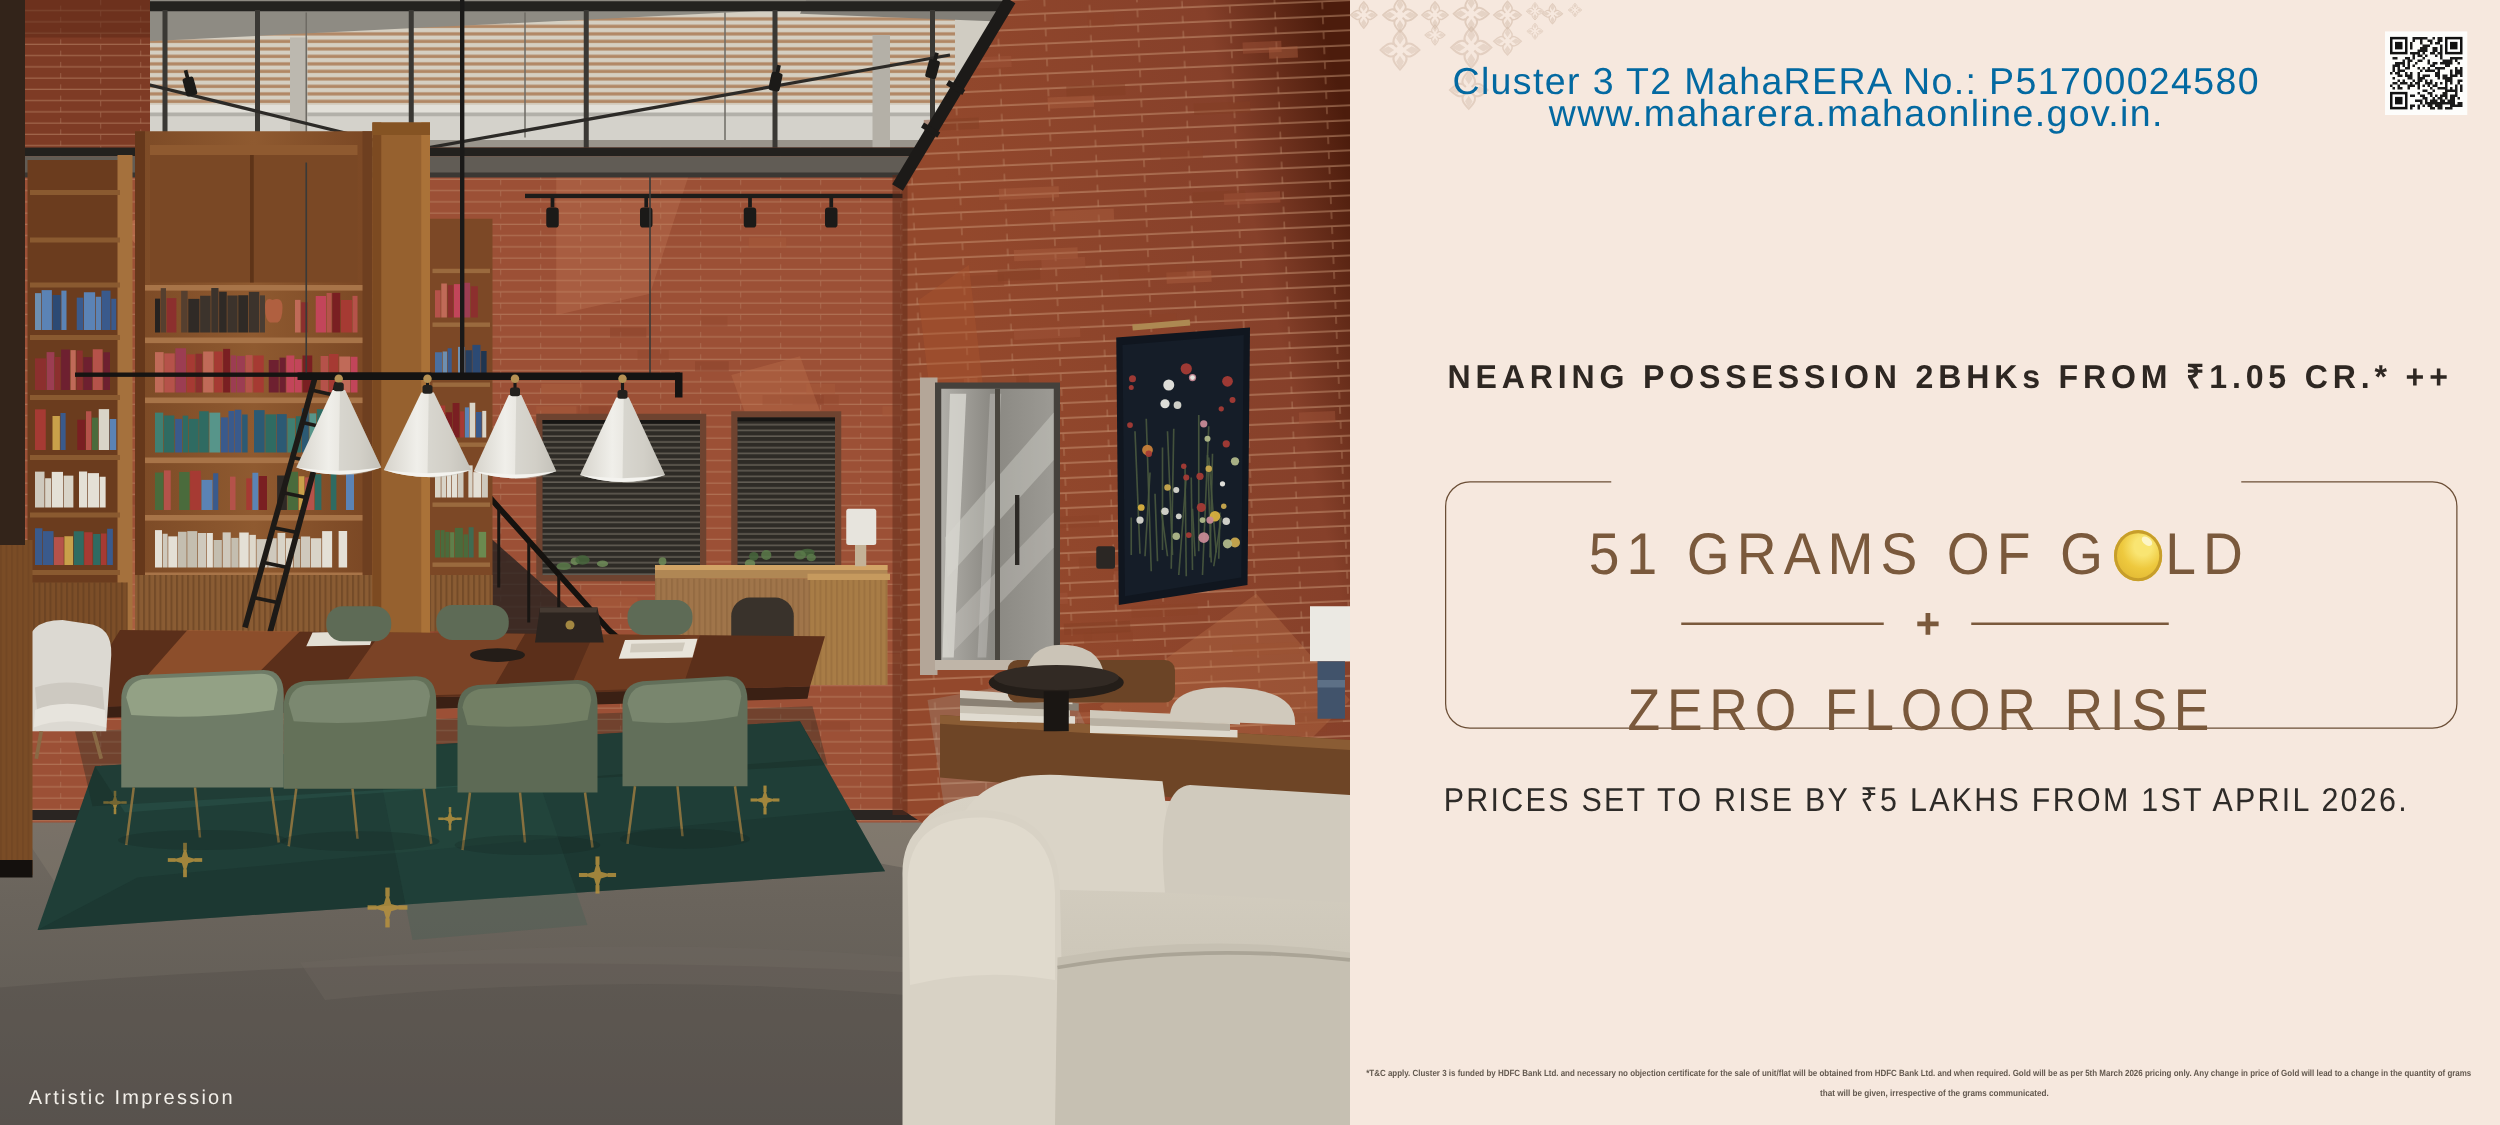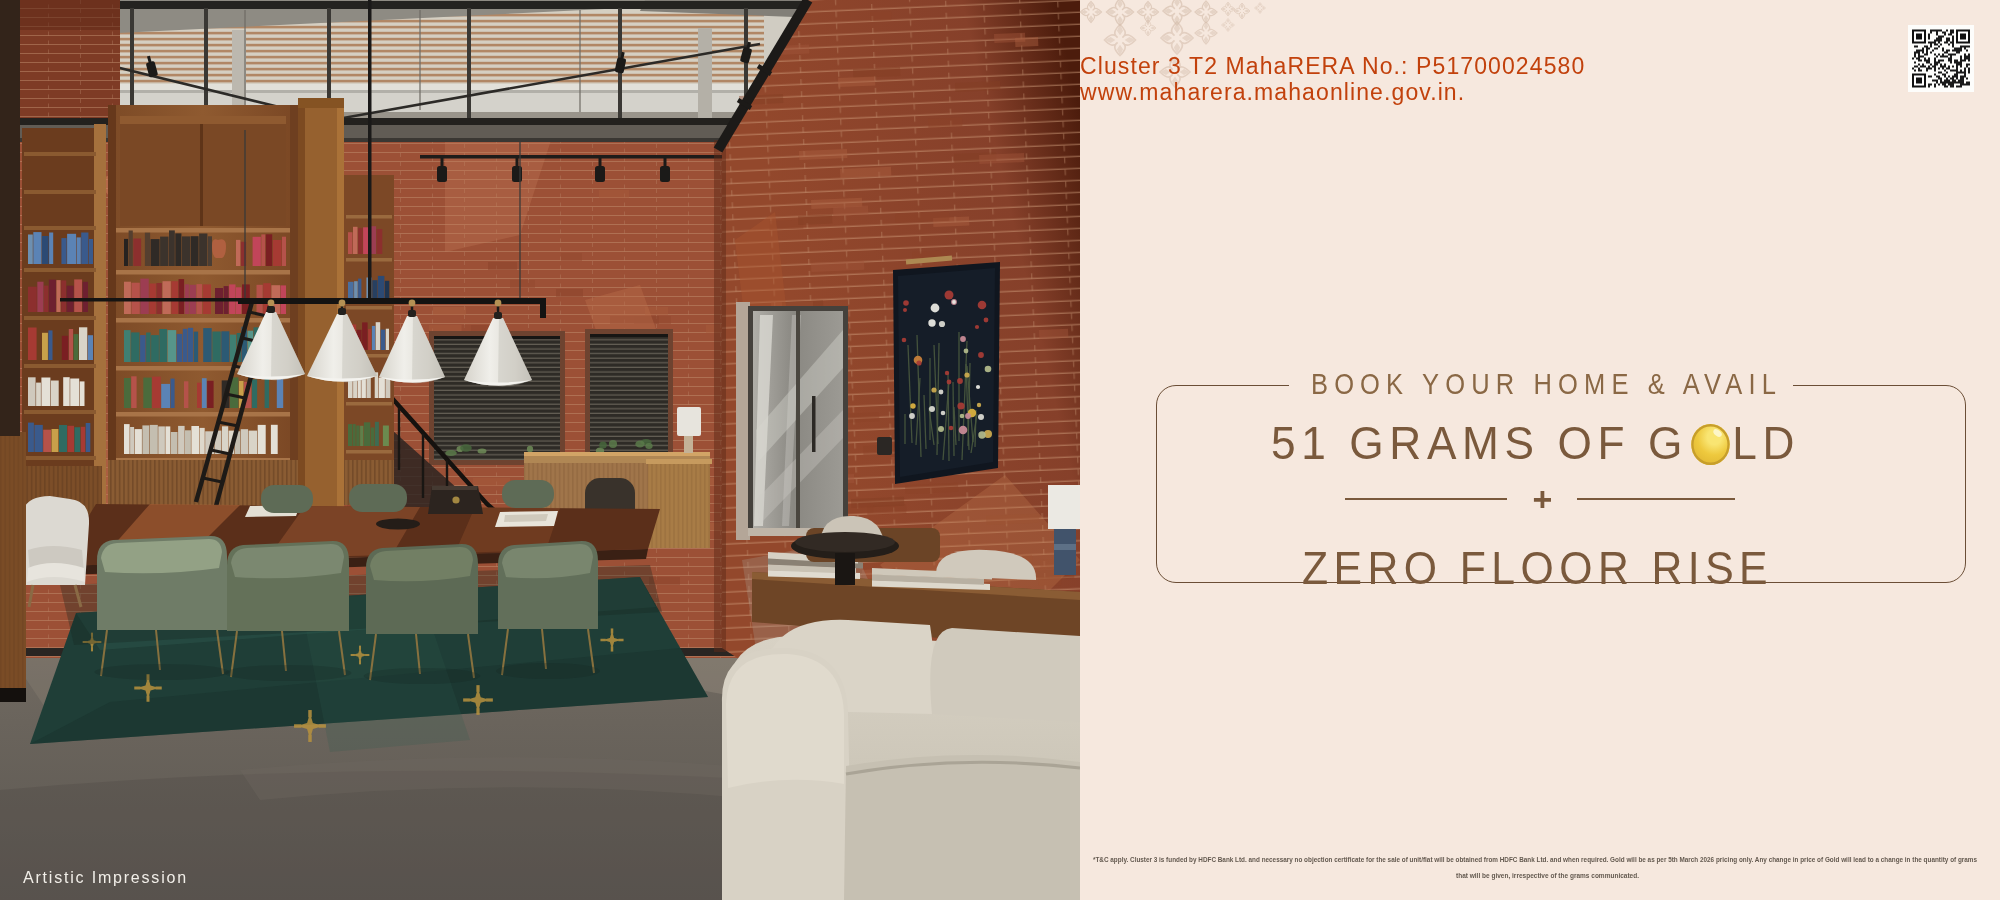--- a/index.html
+++ b/index.html
@@ -849,49 +849,50 @@
         <g transform="translate(68,28) scale(0.8)" opacity="0.48">
           <path d="M0,-10 C3,-7 5,-4 1.6,-1.6 C4,-5 7,-3 10,0 C7,3 4,5 1.6,1.6 C5,4 3,7 0,10 C-3,7 -5,4 -1.6,1.6 C-4,5 -7,3 -10,0 C-7,-3 -4,-5 -1.6,-1.6 C-5,-4 -3,-7 0,-10 Z" fill="none" stroke="#cfb6a3" stroke-width="1.1"></path>
           <path d="M0,-10 L2,-6 L0,-3 L-2,-6 Z M10,0 L6,2 L3,0 L6,-2 Z M0,10 L-2,6 L0,3 L2,6 Z M-10,0 L-6,-2 L-3,0 L-6,2 Z" fill="#d8c2b1"></path>
         </g>
         <g transform="translate(148,25) scale(0.65)" opacity="0.48">
           <path d="M0,-10 C3,-7 5,-4 1.6,-1.6 C4,-5 7,-3 10,0 C7,3 4,5 1.6,1.6 C5,4 3,7 0,10 C-3,7 -5,4 -1.6,1.6 C-4,5 -7,3 -10,0 C-7,-3 -4,-5 -1.6,-1.6 C-5,-4 -3,-7 0,-10 Z" fill="none" stroke="#cfb6a3" stroke-width="1.1"></path>
           <path d="M0,-10 L2,-6 L0,-3 L-2,-6 Z M10,0 L6,2 L3,0 L6,-2 Z M0,10 L-2,6 L0,3 L2,6 Z M-10,0 L-6,-2 L-3,0 L-6,2 Z" fill="#d8c2b1"></path>
         </g>
       </svg>
 
-<div id="rera" style="position:absolute;left:0;top:53px;width:810px;text-align:left;font-size:23px;letter-spacing:1.1px;color:#c2410c;line-height:26px">Cluster 3 T2 MahaRERA No.: P51700024580<br>www.maharera.mahaonline.gov.in.</div>
+<div id="rera" style="position:absolute;left:0;top:53px;width:810px;text-align:center;font-size:30px;letter-spacing:1.1px;color:#0369a1;line-height:26px">Cluster 3 T2 MahaRERA No.: P51700024580<br>www.maharera.mahaonline.gov.in.</div>
 
 <svg width="66" height="67" viewBox="0 0 66 67" style="position:absolute;left:828px;top:25px">
         <rect width="66" height="67" fill="#fdfdfb"></rect>
         <path d="M4.0 32.5h2.00v2.00h-2.00zM4.0 42.5h2.00v2.00h-2.00zM6.0 20.5h2.00v2.00h-2.00zM6.0 26.5h2.00v2.00h-2.00zM6.0 28.5h2.00v2.00h-2.00zM6.0 30.5h2.00v2.00h-2.00zM6.0 36.5h2.00v2.00h-2.00zM6.0 40.5h2.00v2.00h-2.00zM6.0 44.5h2.00v2.00h-2.00zM8.0 20.5h2.00v2.00h-2.00zM8.0 24.5h2.00v2.00h-2.00zM8.0 26.5h2.00v2.00h-2.00zM8.0 32.5h2.00v2.00h-2.00zM8.0 40.5h2.00v2.00h-2.00zM10.0 24.5h2.00v2.00h-2.00zM10.0 26.5h2.00v2.00h-2.00zM10.0 28.5h2.00v2.00h-2.00zM10.0 30.5h2.00v2.00h-2.00zM10.0 32.5h2.00v2.00h-2.00zM10.0 34.5h2.00v2.00h-2.00zM10.0 38.5h2.00v2.00h-2.00zM10.0 42.5h2.00v2.00h-2.00zM10.0 44.5h2.00v2.00h-2.00zM12.0 24.5h2.00v2.00h-2.00zM12.0 30.5h2.00v2.00h-2.00zM12.0 34.5h2.00v2.00h-2.00zM12.0 40.5h2.00v2.00h-2.00zM12.0 44.5h2.00v2.00h-2.00zM14.0 22.5h2.00v2.00h-2.00zM14.0 24.5h2.00v2.00h-2.00zM14.0 26.5h2.00v2.00h-2.00zM14.0 30.5h2.00v2.00h-2.00zM14.0 38.5h2.00v2.00h-2.00zM14.0 40.5h2.00v2.00h-2.00zM16.0 20.5h2.00v2.00h-2.00zM16.0 28.5h2.00v2.00h-2.00zM16.0 32.5h2.00v2.00h-2.00zM16.0 34.5h2.00v2.00h-2.00zM16.0 40.5h2.00v2.00h-2.00zM18.0 20.5h2.00v2.00h-2.00zM18.0 22.5h2.00v2.00h-2.00zM18.0 24.5h2.00v2.00h-2.00zM18.0 26.5h2.00v2.00h-2.00zM18.0 28.5h2.00v2.00h-2.00zM18.0 34.5h2.00v2.00h-2.00zM18.0 36.5h2.00v2.00h-2.00zM18.0 42.5h2.00v2.00h-2.00zM18.0 44.5h2.00v2.00h-2.00zM20.0 8.5h2.00v2.00h-2.00zM20.0 10.5h2.00v2.00h-2.00zM20.0 12.5h2.00v2.00h-2.00zM20.0 16.5h2.00v2.00h-2.00zM20.0 22.5h2.00v2.00h-2.00zM20.0 32.5h2.00v2.00h-2.00zM20.0 34.5h2.00v2.00h-2.00zM20.0 36.5h2.00v2.00h-2.00zM20.0 40.5h2.00v2.00h-2.00zM20.0 42.5h2.00v2.00h-2.00zM20.0 50.5h2.00v2.00h-2.00zM20.0 58.5h2.00v2.00h-2.00zM20.0 60.5h2.00v2.00h-2.00zM22.0 4.5h2.00v2.00h-2.00zM22.0 6.5h2.00v2.00h-2.00zM22.0 16.5h2.00v2.00h-2.00zM22.0 18.5h2.00v2.00h-2.00zM22.0 20.5h2.00v2.00h-2.00zM22.0 26.5h2.00v2.00h-2.00zM22.0 38.5h2.00v2.00h-2.00zM22.0 42.5h2.00v2.00h-2.00zM22.0 50.5h2.00v2.00h-2.00zM22.0 58.5h2.00v2.00h-2.00zM24.0 4.5h2.00v2.00h-2.00zM24.0 16.5h2.00v2.00h-2.00zM24.0 24.5h2.00v2.00h-2.00zM24.0 40.5h2.00v2.00h-2.00zM24.0 54.5h2.00v2.00h-2.00zM26.0 4.5h2.00v2.00h-2.00zM26.0 14.5h2.00v2.00h-2.00zM26.0 16.5h2.00v2.00h-2.00zM26.0 18.5h2.00v2.00h-2.00zM26.0 22.5h2.00v2.00h-2.00zM26.0 28.5h2.00v2.00h-2.00zM26.0 32.5h2.00v2.00h-2.00zM26.0 34.5h2.00v2.00h-2.00zM26.0 36.5h2.00v2.00h-2.00zM26.0 38.5h2.00v2.00h-2.00zM26.0 40.5h2.00v2.00h-2.00zM26.0 42.5h2.00v2.00h-2.00zM26.0 44.5h2.00v2.00h-2.00zM26.0 48.5h2.00v2.00h-2.00zM26.0 54.5h2.00v2.00h-2.00zM26.0 58.5h2.00v2.00h-2.00zM26.0 60.5h2.00v2.00h-2.00zM28.0 4.5h2.00v2.00h-2.00zM28.0 6.5h2.00v2.00h-2.00zM28.0 8.5h2.00v2.00h-2.00zM28.0 12.5h2.00v2.00h-2.00zM28.0 14.5h2.00v2.00h-2.00zM28.0 18.5h2.00v2.00h-2.00zM28.0 22.5h2.00v2.00h-2.00zM28.0 30.5h2.00v2.00h-2.00zM28.0 36.5h2.00v2.00h-2.00zM28.0 38.5h2.00v2.00h-2.00zM28.0 50.5h2.00v2.00h-2.00zM28.0 54.5h2.00v2.00h-2.00zM28.0 56.5h2.00v2.00h-2.00zM30.0 4.5h2.00v2.00h-2.00zM30.0 10.5h2.00v2.00h-2.00zM30.0 12.5h2.00v2.00h-2.00zM30.0 14.5h2.00v2.00h-2.00zM30.0 16.5h2.00v2.00h-2.00zM30.0 20.5h2.00v2.00h-2.00zM30.0 28.5h2.00v2.00h-2.00zM30.0 34.5h2.00v2.00h-2.00zM30.0 36.5h2.00v2.00h-2.00zM30.0 42.5h2.00v2.00h-2.00zM30.0 46.5h2.00v2.00h-2.00zM30.0 50.5h2.00v2.00h-2.00zM30.0 52.5h2.00v2.00h-2.00zM30.0 58.5h2.00v2.00h-2.00zM32.0 4.5h2.00v2.00h-2.00zM32.0 10.5h2.00v2.00h-2.00zM32.0 12.5h2.00v2.00h-2.00zM32.0 14.5h2.00v2.00h-2.00zM32.0 18.5h2.00v2.00h-2.00zM32.0 30.5h2.00v2.00h-2.00zM32.0 34.5h2.00v2.00h-2.00zM32.0 38.5h2.00v2.00h-2.00zM32.0 40.5h2.00v2.00h-2.00zM32.0 46.5h2.00v2.00h-2.00zM32.0 52.5h2.00v2.00h-2.00zM32.0 54.5h2.00v2.00h-2.00zM32.0 56.5h2.00v2.00h-2.00zM34.0 6.5h2.00v2.00h-2.00zM34.0 10.5h2.00v2.00h-2.00zM34.0 22.5h2.00v2.00h-2.00zM34.0 24.5h2.00v2.00h-2.00zM34.0 28.5h2.00v2.00h-2.00zM34.0 30.5h2.00v2.00h-2.00zM34.0 34.5h2.00v2.00h-2.00zM34.0 40.5h2.00v2.00h-2.00zM34.0 42.5h2.00v2.00h-2.00zM34.0 48.5h2.00v2.00h-2.00zM34.0 56.5h2.00v2.00h-2.00zM34.0 58.5h2.00v2.00h-2.00zM36.0 6.5h2.00v2.00h-2.00zM36.0 8.5h2.00v2.00h-2.00zM36.0 16.5h2.00v2.00h-2.00zM36.0 26.5h2.00v2.00h-2.00zM36.0 30.5h2.00v2.00h-2.00zM36.0 38.5h2.00v2.00h-2.00zM36.0 40.5h2.00v2.00h-2.00zM36.0 44.5h2.00v2.00h-2.00zM36.0 48.5h2.00v2.00h-2.00zM36.0 50.5h2.00v2.00h-2.00zM36.0 54.5h2.00v2.00h-2.00zM36.0 56.5h2.00v2.00h-2.00zM36.0 58.5h2.00v2.00h-2.00zM36.0 60.5h2.00v2.00h-2.00zM38.0 4.5h2.00v2.00h-2.00zM38.0 12.5h2.00v2.00h-2.00zM38.0 14.5h2.00v2.00h-2.00zM38.0 16.5h2.00v2.00h-2.00zM38.0 24.5h2.00v2.00h-2.00zM38.0 26.5h2.00v2.00h-2.00zM38.0 30.5h2.00v2.00h-2.00zM38.0 42.5h2.00v2.00h-2.00zM38.0 46.5h2.00v2.00h-2.00zM38.0 52.5h2.00v2.00h-2.00zM38.0 54.5h2.00v2.00h-2.00zM38.0 56.5h2.00v2.00h-2.00zM38.0 60.5h2.00v2.00h-2.00zM40.0 8.5h2.00v2.00h-2.00zM40.0 12.5h2.00v2.00h-2.00zM40.0 14.5h2.00v2.00h-2.00zM40.0 18.5h2.00v2.00h-2.00zM40.0 24.5h2.00v2.00h-2.00zM40.0 28.5h2.00v2.00h-2.00zM40.0 32.5h2.00v2.00h-2.00zM40.0 34.5h2.00v2.00h-2.00zM40.0 40.5h2.00v2.00h-2.00zM40.0 42.5h2.00v2.00h-2.00zM40.0 50.5h2.00v2.00h-2.00zM40.0 54.5h2.00v2.00h-2.00zM40.0 56.5h2.00v2.00h-2.00zM40.0 58.5h2.00v2.00h-2.00zM42.0 4.5h2.00v2.00h-2.00zM42.0 6.5h2.00v2.00h-2.00zM42.0 8.5h2.00v2.00h-2.00zM42.0 16.5h2.00v2.00h-2.00zM42.0 28.5h2.00v2.00h-2.00zM42.0 30.5h2.00v2.00h-2.00zM42.0 32.5h2.00v2.00h-2.00zM42.0 34.5h2.00v2.00h-2.00zM42.0 36.5h2.00v2.00h-2.00zM42.0 44.5h2.00v2.00h-2.00zM42.0 52.5h2.00v2.00h-2.00zM42.0 56.5h2.00v2.00h-2.00zM42.0 58.5h2.00v2.00h-2.00zM42.0 60.5h2.00v2.00h-2.00zM44.0 4.5h2.00v2.00h-2.00zM44.0 6.5h2.00v2.00h-2.00zM44.0 10.5h2.00v2.00h-2.00zM44.0 12.5h2.00v2.00h-2.00zM44.0 14.5h2.00v2.00h-2.00zM44.0 16.5h2.00v2.00h-2.00zM44.0 18.5h2.00v2.00h-2.00zM44.0 20.5h2.00v2.00h-2.00zM44.0 24.5h2.00v2.00h-2.00zM44.0 28.5h2.00v2.00h-2.00zM44.0 40.5h2.00v2.00h-2.00zM44.0 44.5h2.00v2.00h-2.00zM44.0 50.5h2.00v2.00h-2.00zM44.0 52.5h2.00v2.00h-2.00zM44.0 54.5h2.00v2.00h-2.00zM44.0 56.5h2.00v2.00h-2.00zM44.0 58.5h2.00v2.00h-2.00zM44.0 60.5h2.00v2.00h-2.00zM46.0 22.5h2.00v2.00h-2.00zM46.0 24.5h2.00v2.00h-2.00zM46.0 28.5h2.00v2.00h-2.00zM46.0 34.5h2.00v2.00h-2.00zM46.0 36.5h2.00v2.00h-2.00zM46.0 44.5h2.00v2.00h-2.00zM46.0 48.5h2.00v2.00h-2.00zM46.0 50.5h2.00v2.00h-2.00zM46.0 54.5h2.00v2.00h-2.00zM46.0 56.5h2.00v2.00h-2.00zM48.0 22.5h2.00v2.00h-2.00zM48.0 24.5h2.00v2.00h-2.00zM48.0 26.5h2.00v2.00h-2.00zM48.0 34.5h2.00v2.00h-2.00zM48.0 36.5h2.00v2.00h-2.00zM48.0 38.5h2.00v2.00h-2.00zM48.0 40.5h2.00v2.00h-2.00zM48.0 42.5h2.00v2.00h-2.00zM48.0 44.5h2.00v2.00h-2.00zM48.0 46.5h2.00v2.00h-2.00zM48.0 48.5h2.00v2.00h-2.00zM48.0 50.5h2.00v2.00h-2.00zM48.0 52.5h2.00v2.00h-2.00zM48.0 56.5h2.00v2.00h-2.00zM48.0 60.5h2.00v2.00h-2.00zM50.0 22.5h2.00v2.00h-2.00zM50.0 24.5h2.00v2.00h-2.00zM50.0 26.5h2.00v2.00h-2.00zM50.0 36.5h2.00v2.00h-2.00zM50.0 38.5h2.00v2.00h-2.00zM50.0 46.5h2.00v2.00h-2.00zM50.0 54.5h2.00v2.00h-2.00zM50.0 56.5h2.00v2.00h-2.00zM50.0 60.5h2.00v2.00h-2.00zM52.0 20.5h2.00v2.00h-2.00zM52.0 22.5h2.00v2.00h-2.00zM52.0 24.5h2.00v2.00h-2.00zM52.0 30.5h2.00v2.00h-2.00zM52.0 32.5h2.00v2.00h-2.00zM52.0 34.5h2.00v2.00h-2.00zM52.0 36.5h2.00v2.00h-2.00zM52.0 38.5h2.00v2.00h-2.00zM52.0 40.5h2.00v2.00h-2.00zM52.0 44.5h2.00v2.00h-2.00zM52.0 46.5h2.00v2.00h-2.00zM52.0 50.5h2.00v2.00h-2.00zM52.0 52.5h2.00v2.00h-2.00zM52.0 54.5h2.00v2.00h-2.00zM52.0 56.5h2.00v2.00h-2.00zM52.0 58.5h2.00v2.00h-2.00zM52.0 60.5h2.00v2.00h-2.00zM54.0 20.5h2.00v2.00h-2.00zM54.0 34.5h2.00v2.00h-2.00zM54.0 46.5h2.00v2.00h-2.00zM54.0 50.5h2.00v2.00h-2.00zM54.0 52.5h2.00v2.00h-2.00zM54.0 54.5h2.00v2.00h-2.00zM54.0 56.5h2.00v2.00h-2.00zM54.0 58.5h2.00v2.00h-2.00zM56.0 20.5h2.00v2.00h-2.00zM56.0 22.5h2.00v2.00h-2.00zM56.0 28.5h2.00v2.00h-2.00zM56.0 30.5h2.00v2.00h-2.00zM56.0 32.5h2.00v2.00h-2.00zM56.0 34.5h2.00v2.00h-2.00zM56.0 42.5h2.00v2.00h-2.00zM56.0 44.5h2.00v2.00h-2.00zM56.0 46.5h2.00v2.00h-2.00zM56.0 48.5h2.00v2.00h-2.00zM56.0 50.5h2.00v2.00h-2.00zM56.0 58.5h2.00v2.00h-2.00zM58.0 20.5h2.00v2.00h-2.00zM58.0 24.5h2.00v2.00h-2.00zM58.0 30.5h2.00v2.00h-2.00zM58.0 32.5h2.00v2.00h-2.00zM58.0 38.5h2.00v2.00h-2.00zM58.0 40.5h2.00v2.00h-2.00zM58.0 52.5h2.00v2.00h-2.00zM58.0 56.5h2.00v2.00h-2.00zM58.0 58.5h2.00v2.00h-2.00zM60.0 20.5h2.00v2.00h-2.00zM60.0 28.5h2.00v2.00h-2.00zM60.0 30.5h2.00v2.00h-2.00zM60.0 32.5h2.00v2.00h-2.00zM60.0 34.5h2.00v2.00h-2.00zM60.0 38.5h2.00v2.00h-2.00zM60.0 42.5h2.00v2.00h-2.00zM60.0 44.5h2.00v2.00h-2.00zM60.0 46.5h2.00v2.00h-2.00zM60.0 56.5h2.00v2.00h-2.00zM60.0 58.5h2.00v2.00h-2.00z" fill="#1a1a1a"></path>
         <rect x="4.0" y="4.5" width="14.0" height="14.0" fill="#111"></rect>
         <rect x="6.0" y="6.5" width="10.0" height="10.0" fill="#fff"></rect>
         <rect x="8.0" y="8.5" width="6.0" height="6.0" fill="#111"></rect>
         <rect x="48.0" y="4.5" width="14.0" height="14.0" fill="#111"></rect>
         <rect x="50.0" y="6.5" width="10.0" height="10.0" fill="#fff"></rect>
         <rect x="52.0" y="8.5" width="6.0" height="6.0" fill="#111"></rect>
         <rect x="4.0" y="48.5" width="14.0" height="14.0" fill="#111"></rect>
         <rect x="6.0" y="50.5" width="10.0" height="10.0" fill="#fff"></rect>
         <rect x="8.0" y="52.5" width="6.0" height="6.0" fill="#111"></rect>
       </svg>
 
+<div style="position:absolute;left:78.0px;top:282px;white-space:nowrap"><span id="nearing" style="display:inline-block;transform:scaleX(0.9681);transform-origin:left center;font-size:26.5px;font-weight:700;letter-spacing:4px;color:#2e2722">NEARING POSSESSION 2BHKs FROM ₹1.05 CR.* ++</span></div>
 
 <div style="position:absolute;left:76px;top:385px;width:810px;height:198px;border:1.6px solid #6b4e36;border-radius:20px"></div>
 
 <div style="position:absolute;left:209px;top:382px;width:504px;height:8px;background:#f6e8de"></div>
 
-<div style="position:absolute;left:231.0px;top:368px;white-space:nowrap"><span id="book" style="display:inline-block;transform:scaleX(0.8788);transform-origin:left center;font-size:29px;letter-spacing:7px;color:#8a6845">BOOK YOUR HOME &amp; AVAIL</span></div>
 
 <div style="position:absolute;left:191.0px;top:415px;white-space:nowrap"><span id="grams" style="display:inline-block;transform:scaleX(0.9401);transform-origin:left center;font-size:47px;letter-spacing:6px;color:#7a593c">51 GRAMS OF G<span style="display:inline-block;width:41px;height:41px;margin:0 3px;border-radius:50%;background:radial-gradient(circle at 60% 32%, #f9e572 0 20%, #eec93e 48%, #d8ac2b 100%);box-shadow:inset 0 0 0 2.5px #c79e2b;vertical-align:-6px;position:relative"><span style="position:absolute;left:23px;top:6px;width:10px;height:6px;border-radius:50%;background:#fdf6c8;transform:rotate(35deg)"></span></span>LD</span></div>
 
 <div style="position:absolute;left:265px;top:487px;width:390px;display:flex;align-items:center;color:#7a593c">
 <div style="width:171px;height:2px;background:#7a593c"></div>
 <div style="font-size:34px;font-weight:700;padding:0 25px;line-height:24px;flex:0 0 auto">+</div>
 <div style="width:166px;height:2px;background:#7a593c"></div>
 </div>
 
 <div style="position:absolute;left:222.0px;top:540px;white-space:nowrap"><span id="zero" style="display:inline-block;transform:scaleX(0.9088);transform-origin:left center;font-size:47px;letter-spacing:6px;color:#7a593c">ZERO FLOOR RISE</span></div>
 
+<div style="position:absolute;left:75.0px;top:621px;white-space:nowrap"><span id="prices" style="display:inline-block;transform:scaleX(0.9178);transform-origin:left center;font-size:26.5px;font-weight:500;letter-spacing:2px;color:#2e2b28">PRICES SET TO RISE BY ₹5 LAKHS FROM 1ST APRIL 2026.</span></div>
 
 <div style="position:absolute;left:13.0px;top:848px;white-space:nowrap"><span id="fine1" style="display:inline-block;transform:scaleX(0.8859);transform-origin:left center;font-size:7.2px;font-weight:700;color:#63594f">*T&amp;C apply. Cluster 3 is funded by HDFC Bank Ltd. and necessary no objection certificate for the sale of unit/flat will be obtained from HDFC Bank Ltd. and when required. Gold will be as per 5th March 2026 pricing only. Any change in price of Gold will lead to a change in the quantity of grams</span></div>
 <div style="position:absolute;left:376px;top:864px;white-space:nowrap"><span id="fine2" style="display:inline-block;transform:scaleX(0.9055);transform-origin:left center;font-size:7.2px;font-weight:700;color:#63594f">that will be given, irrespective of the grams communicated.</span></div>
 </div>
 </div>
 </body></html>

